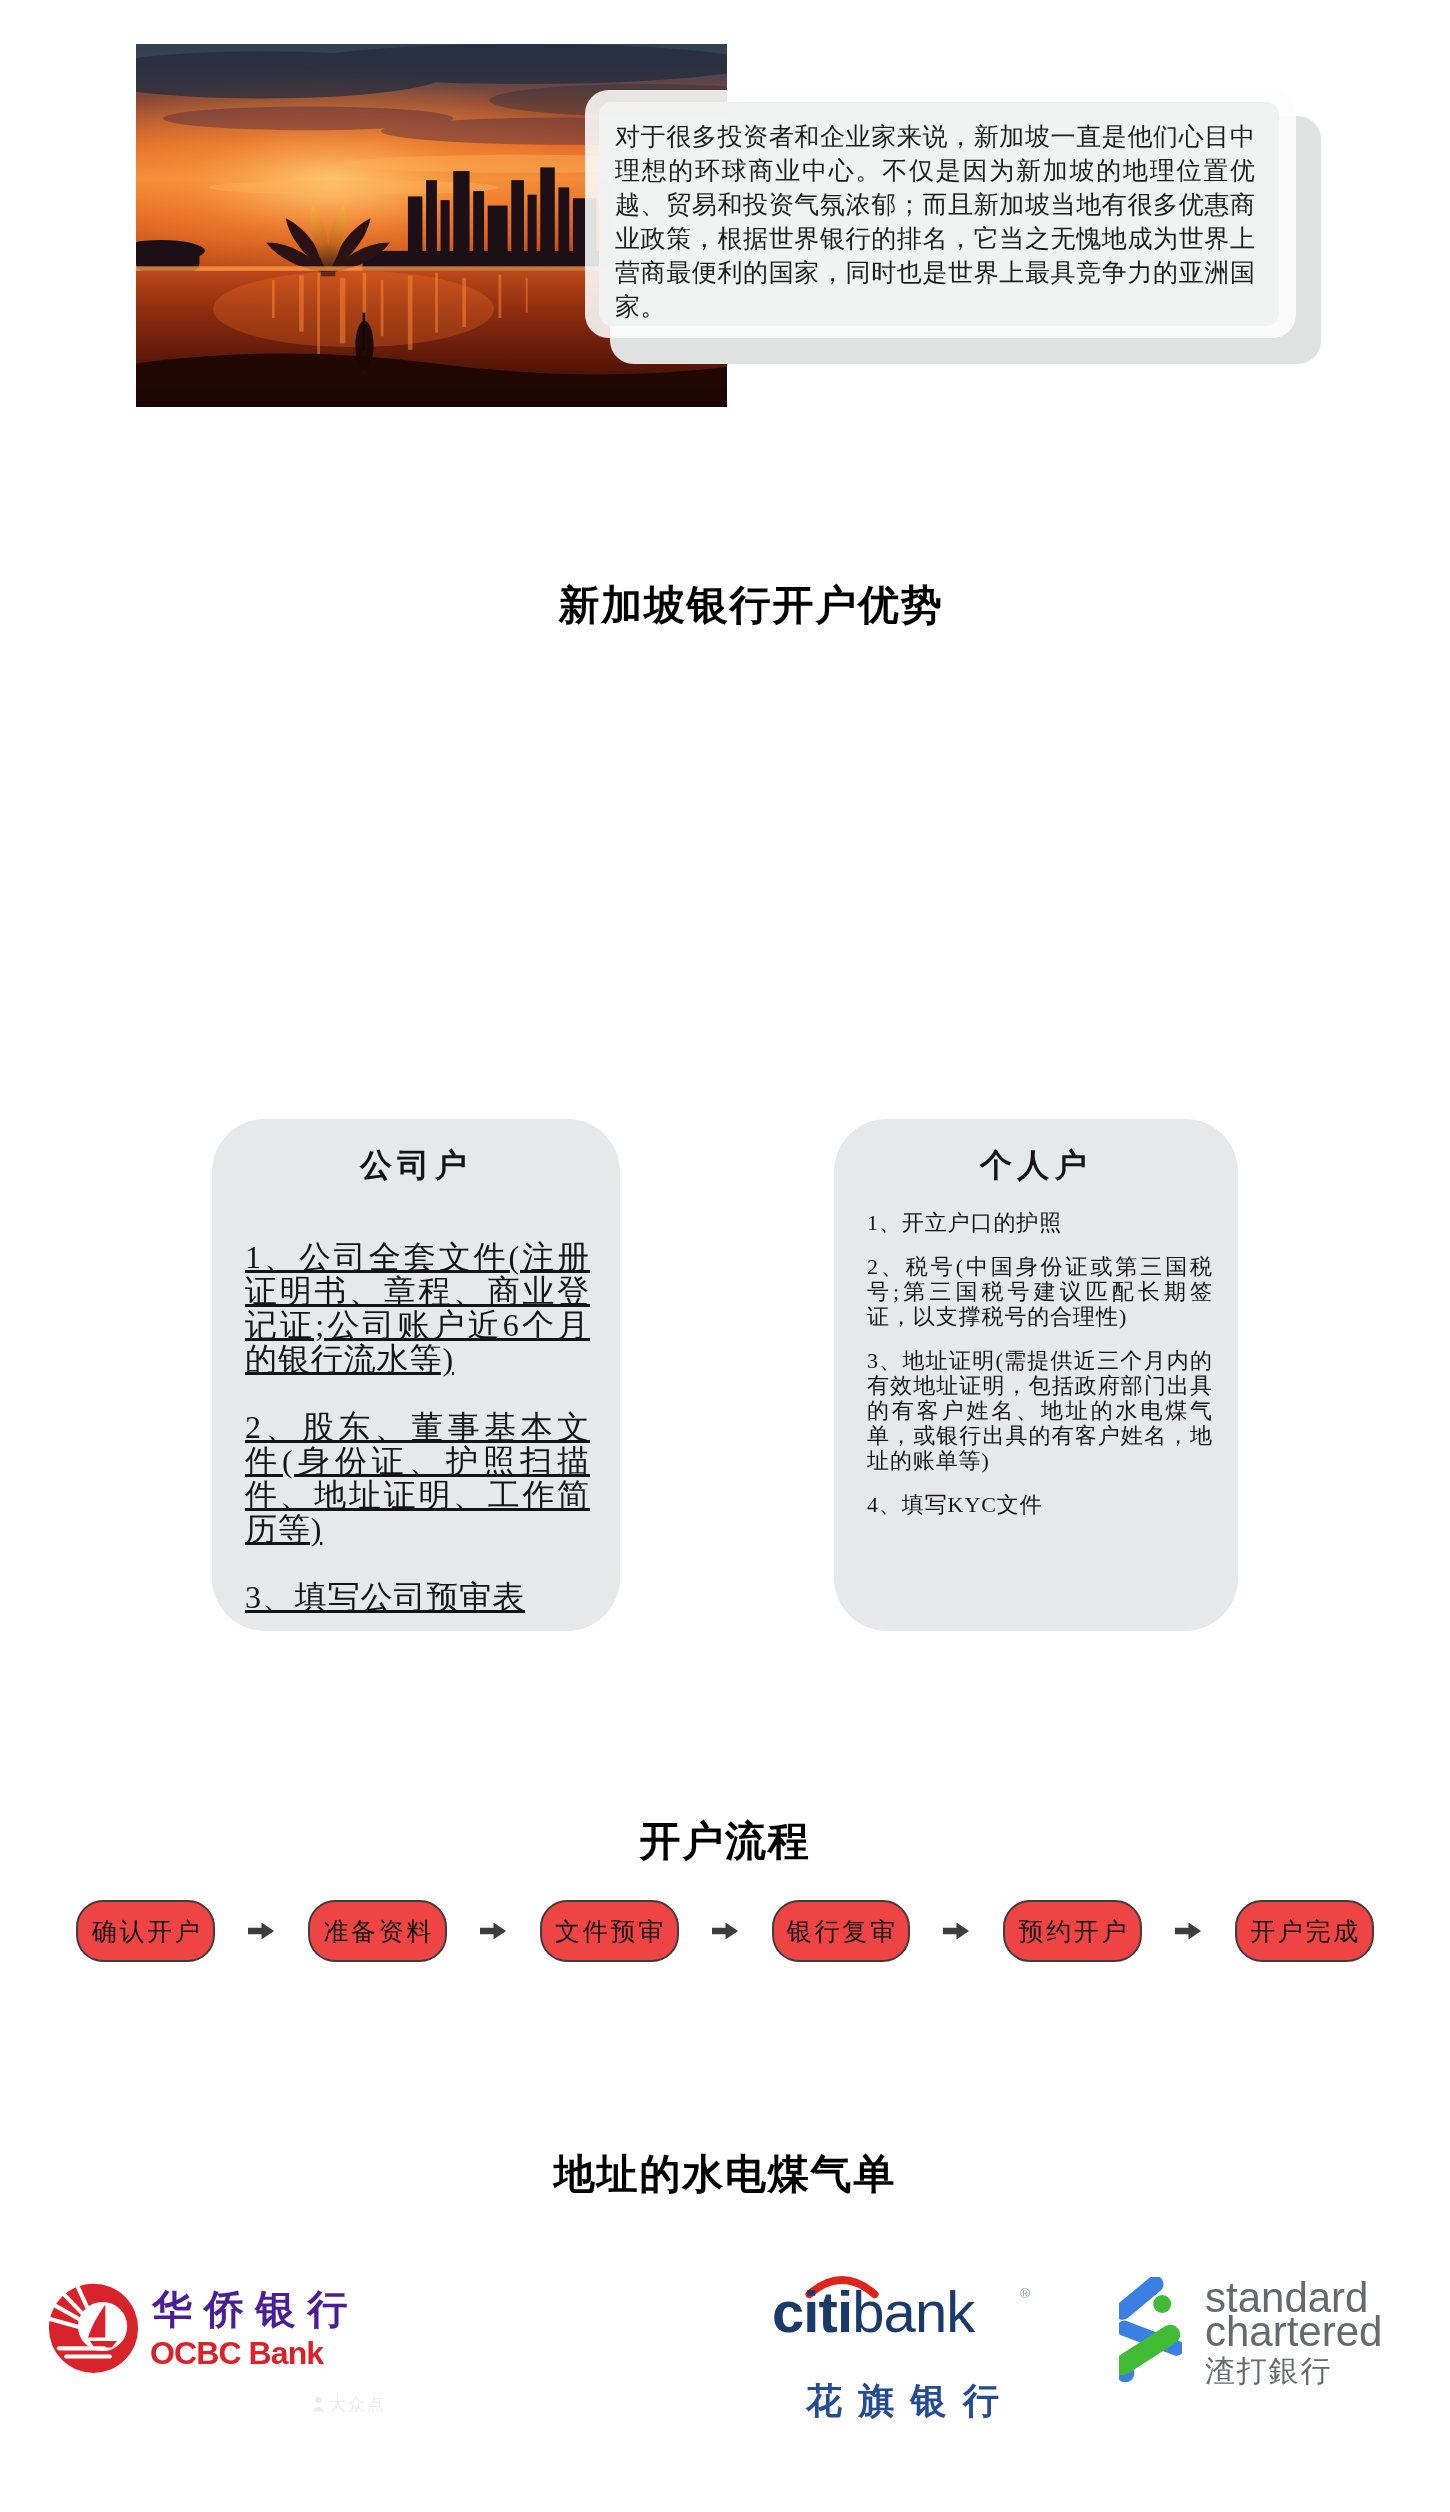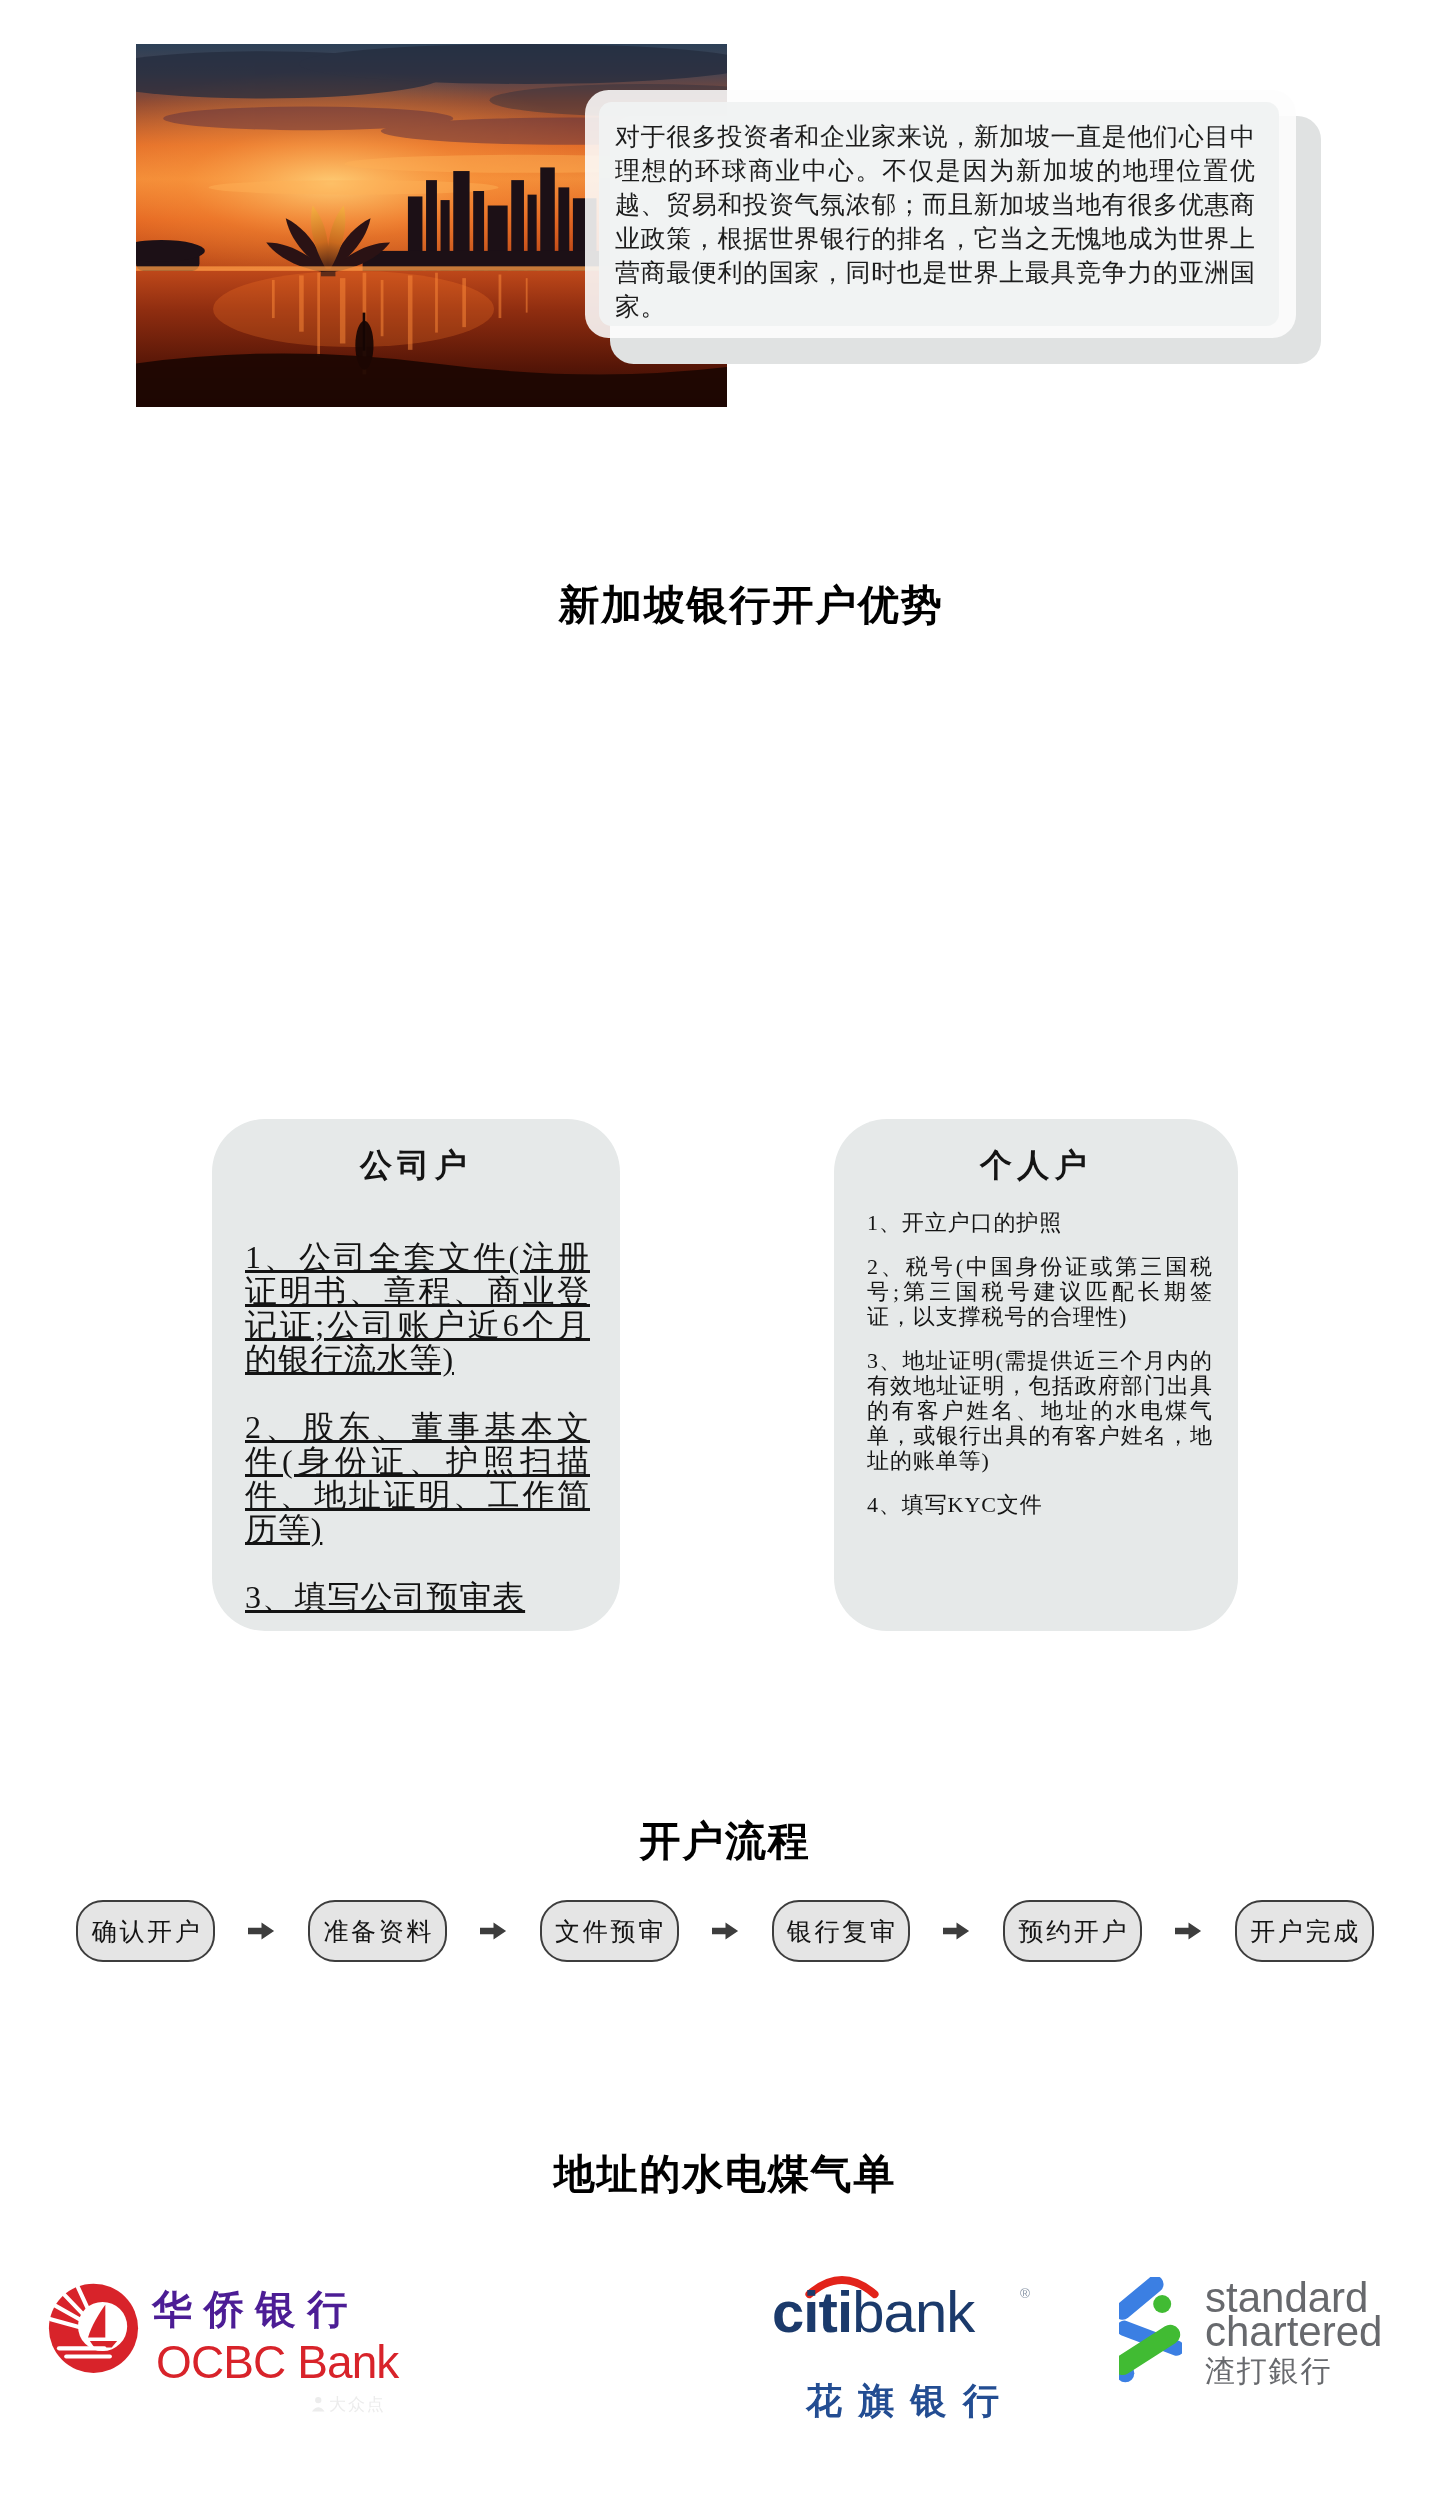--- a/index.html
+++ b/index.html
@@ -35,37 +35,37 @@
   .card-title{margin-top:25px;text-align:center;font-size:32px;font-weight:bold;letter-spacing:5.4px;}
   .card-body{text-align:justify;}
   .card-company .card-body{margin:52px 30px 0 33px;font-size:32px;line-height:34px;letter-spacing:0.9px;text-decoration:underline;}
   .card-company .card-body p{margin:0 0 34px 0;}
   .card-personal .card-body{margin:22px 25px 0 33px;font-size:22px;line-height:25px;letter-spacing:0.9px;}
   .card-personal .card-body p{margin:0 0 19px 0;}
 
   
   .flow{position:absolute;top:1900px;left:0;width:1450px;display:flex;
         justify-content:center;align-items:center;gap:33px;}
-  .step{width:132px;height:58px;border:2.7px solid #3d3d3d;border-radius:27px;background:#e5e5e5;
+  .step{width:132px;height:58px;border:2.7px solid #3d3d3d;border-radius:27px;background:#ef4444;
         display:flex;align-items:center;justify-content:center;
         font-size:25px;letter-spacing:2.7px;padding-left:2.7px;box-sizing:content-box;}
   .arrow{width:27px;height:20px;display:flex;align-items:center;}
 
   
   .logo-block{position:absolute;top:2266px;}
   .lb-ocbc{left:48px;width:335px;height:154px;}
   .lb-uob{left:415px;width:290px;height:154px;}
   .lb-citi{left:772px;width:272px;height:154px;}
   .lb-sc{left:1112px;width:290px;height:154px;}
   .sans{font-family:"Liberation Sans","DejaVu Sans",sans-serif;}
 
   .ocbc-emblem{position:absolute;left:0;top:15.4px;width:91px;height:94px;}
   .ocbc-cn{position:absolute;left:104px;top:16.3px;font-size:40px;font-weight:bold;
            letter-spacing:11.8px;color:#4c1d95;white-space:nowrap;}
-  .ocbc-en{position:absolute;left:108px;top:69px;font-size:46px;font-weight:normal;
+  .ocbc-en{position:absolute;left:102px;top:69px;font-size:32px;font-weight:bold;
            letter-spacing:-0.9px;color:#d8232a;white-space:nowrap;}
 
   .uob-mark{position:absolute;left:0;top:22.7px;width:91px;height:88px;}
   .uob-en{position:absolute;left:102px;top:7.3px;font-size:82px;font-weight:bold;
           letter-spacing:-3.6px;color:#2b3a8c;line-height:82px;white-space:nowrap;}
   .uob-cn{position:absolute;left:105px;top:88px;font-size:27px;letter-spacing:18px;
           color:#2b3a8c;white-space:nowrap;}
 
   .citi-arc{position:absolute;left:33px;top:5.4px;width:74px;height:27px;}
   .citi-word{position:absolute;left:0;top:16.3px;font-size:58px;line-height:60px;

